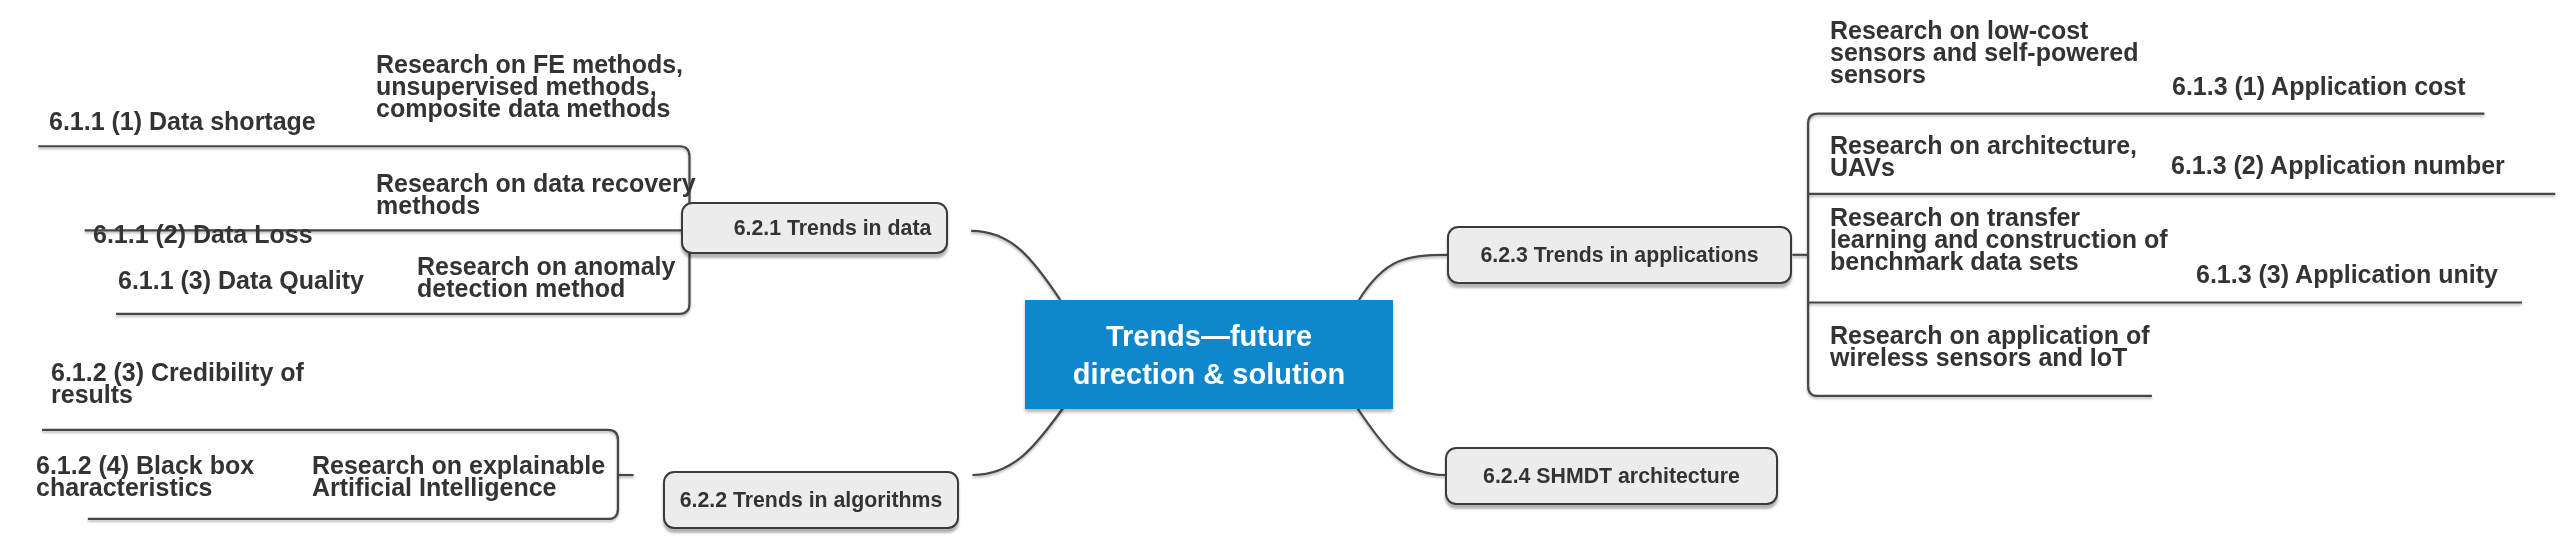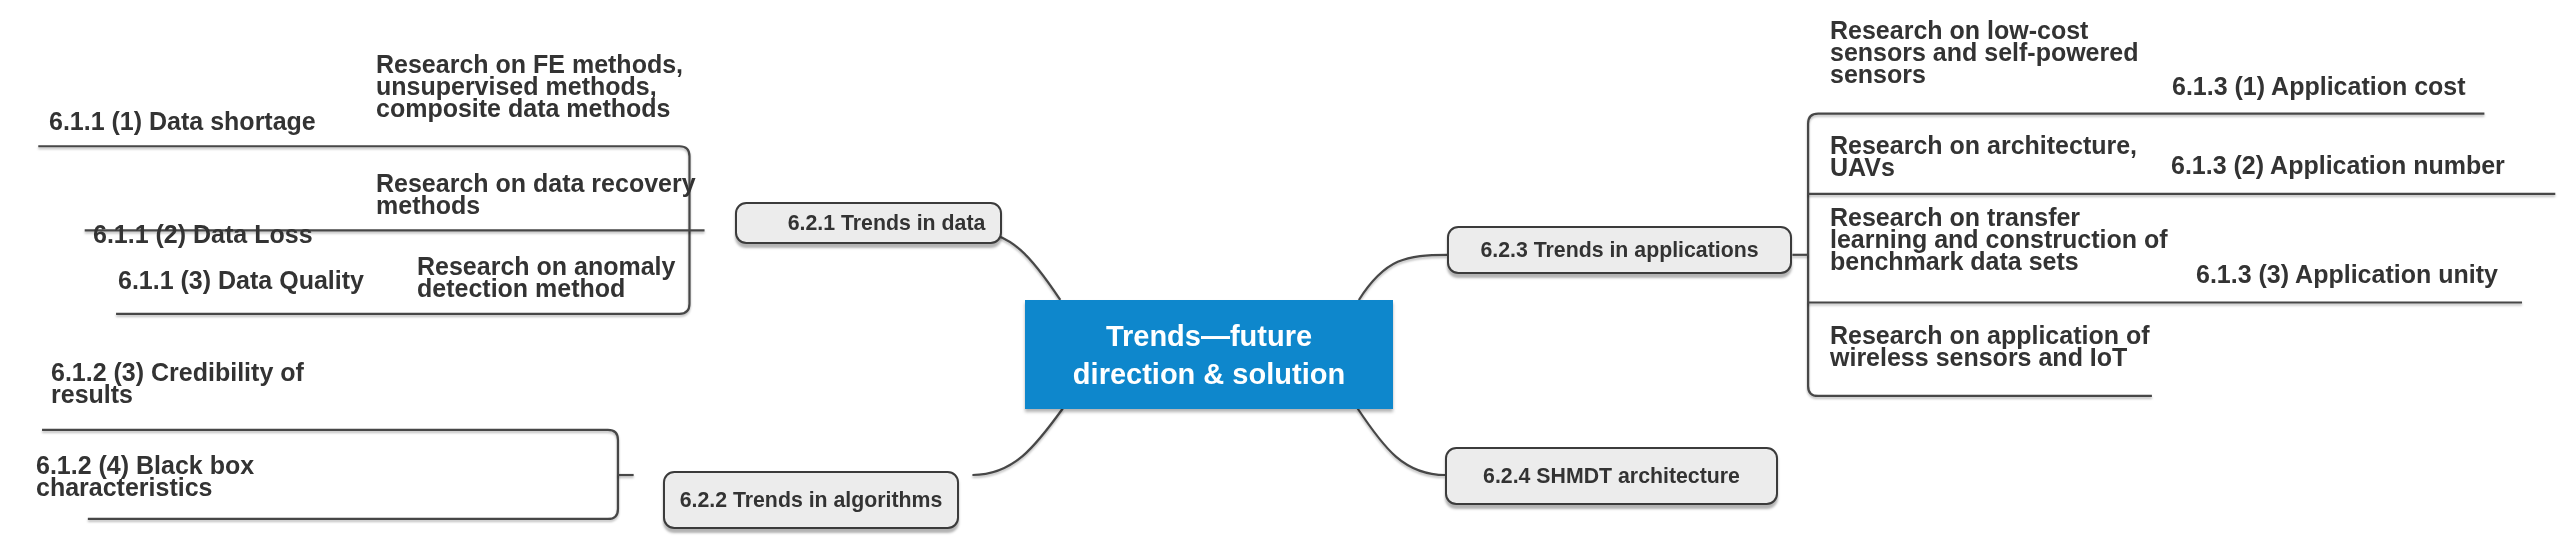--- a/index.html
+++ b/index.html
@@ -40,23 +40,23 @@
   
   .l1r{left:376px;top:53px;}   .l1l{left:49px;top:110px;}
   .l2r{left:376px;top:172px;}  .l2l{left:93px;top:186px;margin-top:37px;}
   .l3r{left:417px;top:255px;}  .l3l{left:118px;top:269px;}
   .l4l{left:51px;top:361px;}   .l4r{left:367px;top:362px;}
   .l5l{left:36px;top:454px;}   .l5r{left:312px;top:454px;}
   .r1r{left:1830px;top:19.4px;}  .r1l{left:2172px;top:75px;}
   .r2r{left:1830px;top:134px;} .r2l{left:2171px;top:154px;}
   .r3r{left:1830px;top:206px;} .r3l{left:2196px;top:263px;}
   .r4r{left:1830px;top:324px;}
-  .box-a{left:735px;top:202px;width:267px;height:42px;padding-left:36px;}
+  .box-a{left:681px;top:202px;width:267px;height:52px;padding-left:36px;}
   .box-b{left:631px;top:471px;width:296px;height:58px;margin-left:32px;}
-  .box-c{left:1447px;top:226px;width:345px;height:48px;}
+  .box-c{left:1447px;top:226px;width:345px;height:58px;}
   .box-d{left:1445px;top:447px;width:333px;height:58px;}
 </style>
 </head>
 <body>
 
 <div id="canvas">
 
   <svg class="connectors" viewBox="0 0 4106 870">
     <path d="M 61 233 H 1083 Q 1099 233 1099 249 V 484 Q 1099 500 1083 500 H 185"></path>
     <path d="M 135 367 H 1123"></path>
@@ -85,20 +85,22 @@
 detection method</div>
   <div class="leaf l3l">6.1.1 (3) Data Quality</div>
 
   <div class="topic box-a">6.2.1 Trends in data</div>
 
   <div class="leaf l4l">6.1.2 (3) Credibility of
 results</div>
 
   <div class="leaf l5l">6.1.2 (4) Black box
 characteristics</div>
+  <div class="leaf l5r">Research on explainable
+Artificial Intelligence</div>
 
   <div class="topic box-b">6.2.2 Trends in algorithms</div>
 
   <div class="central">Trends—future
 direction &amp; solution</div>
 
   <div class="topic box-c">6.2.3 Trends in applications</div>
 
   <div class="leaf r1r">Research on low-cost
 sensors and self-powered

